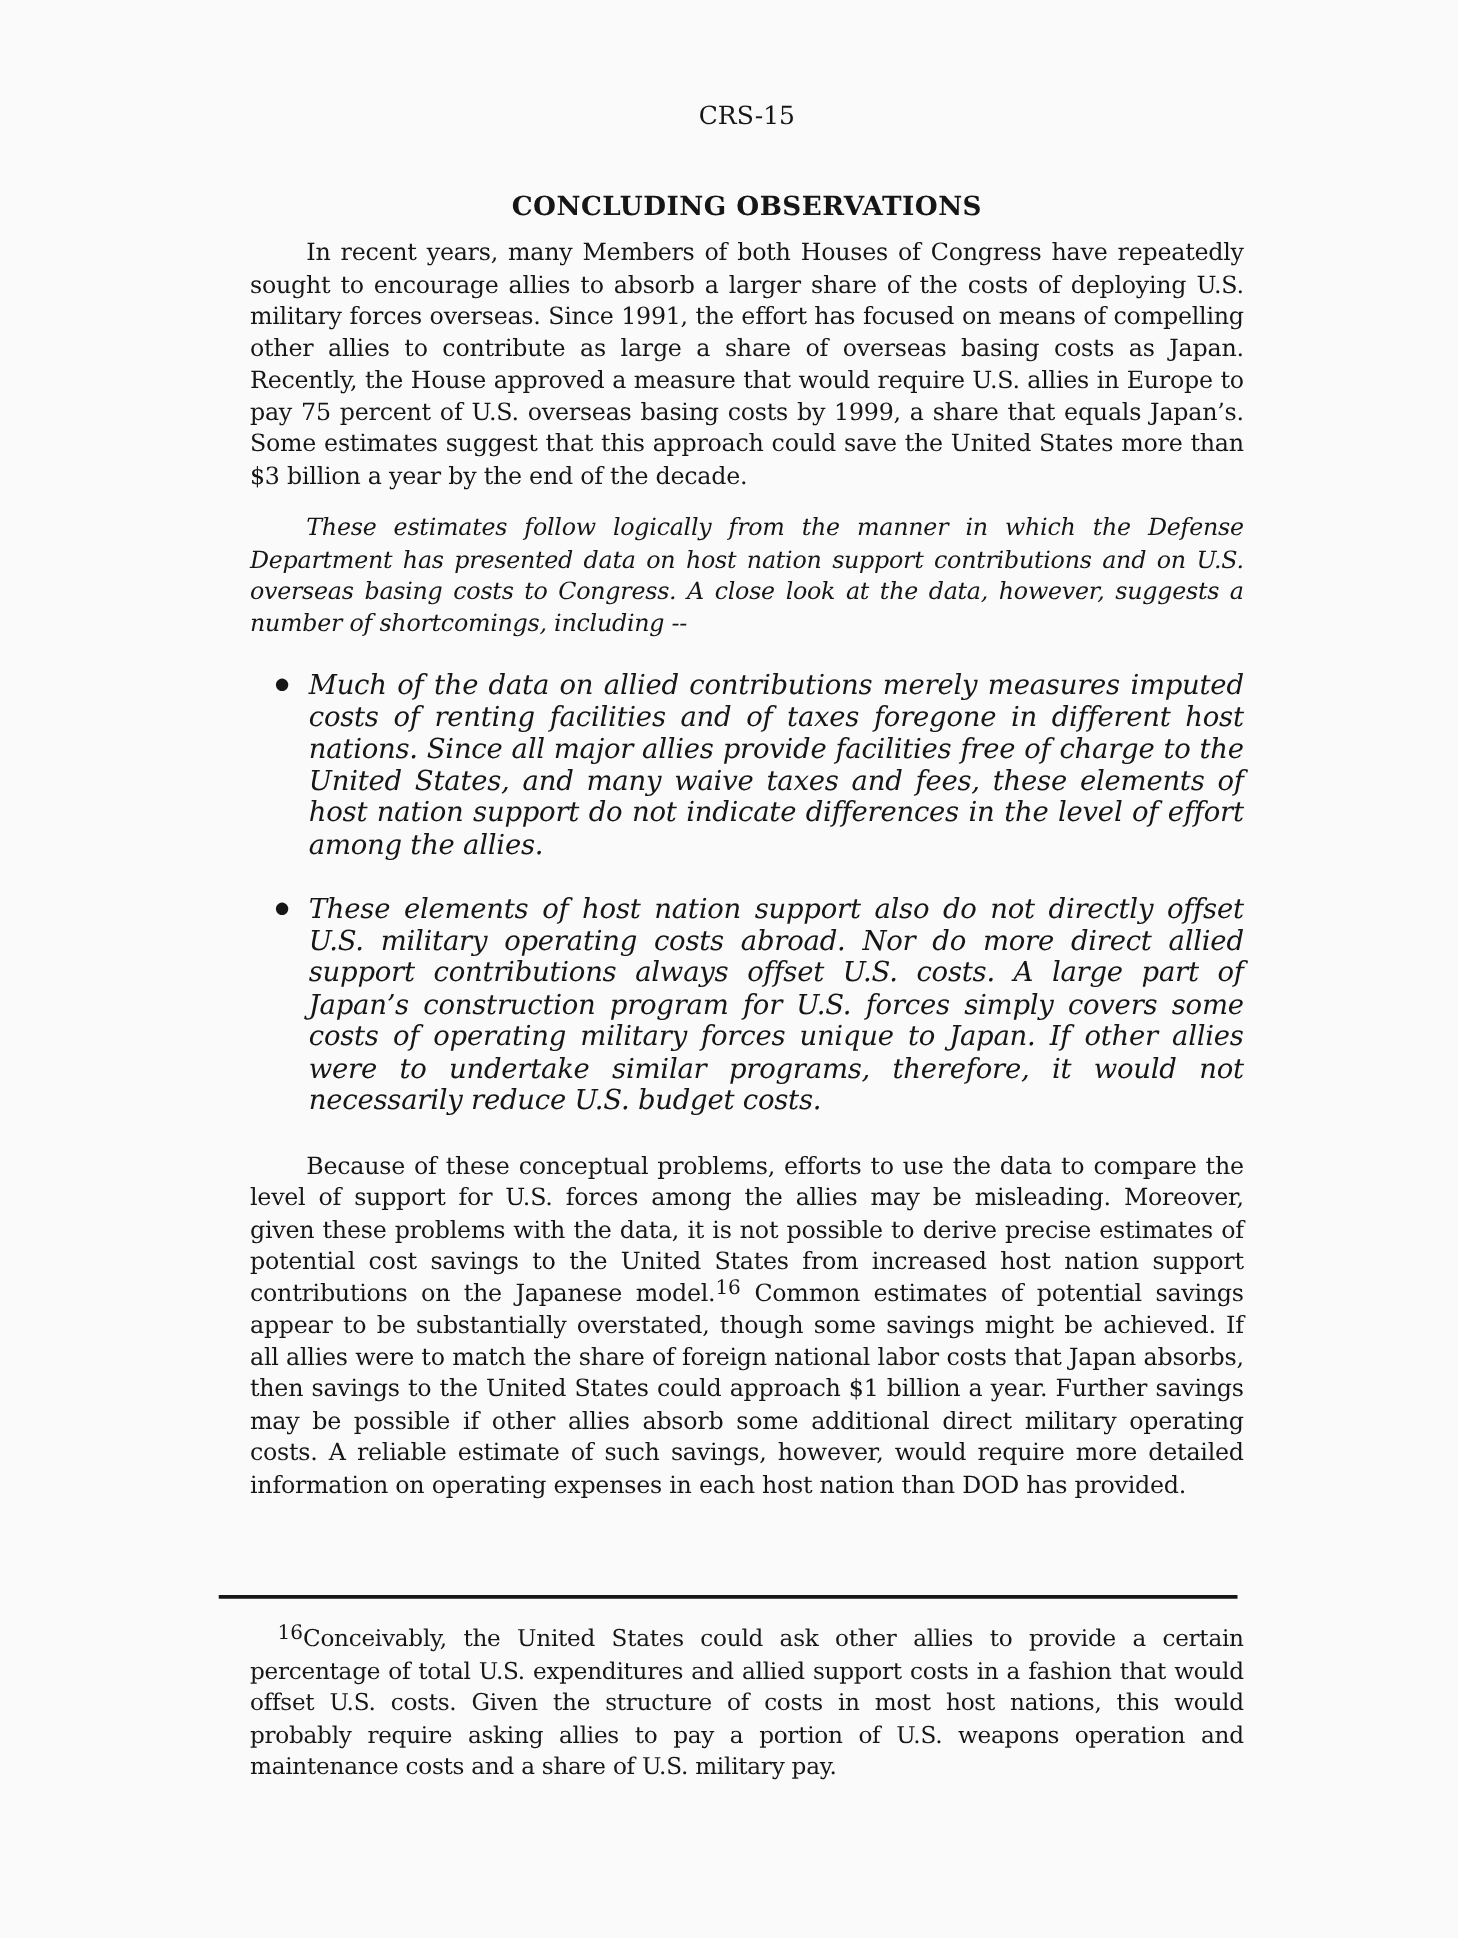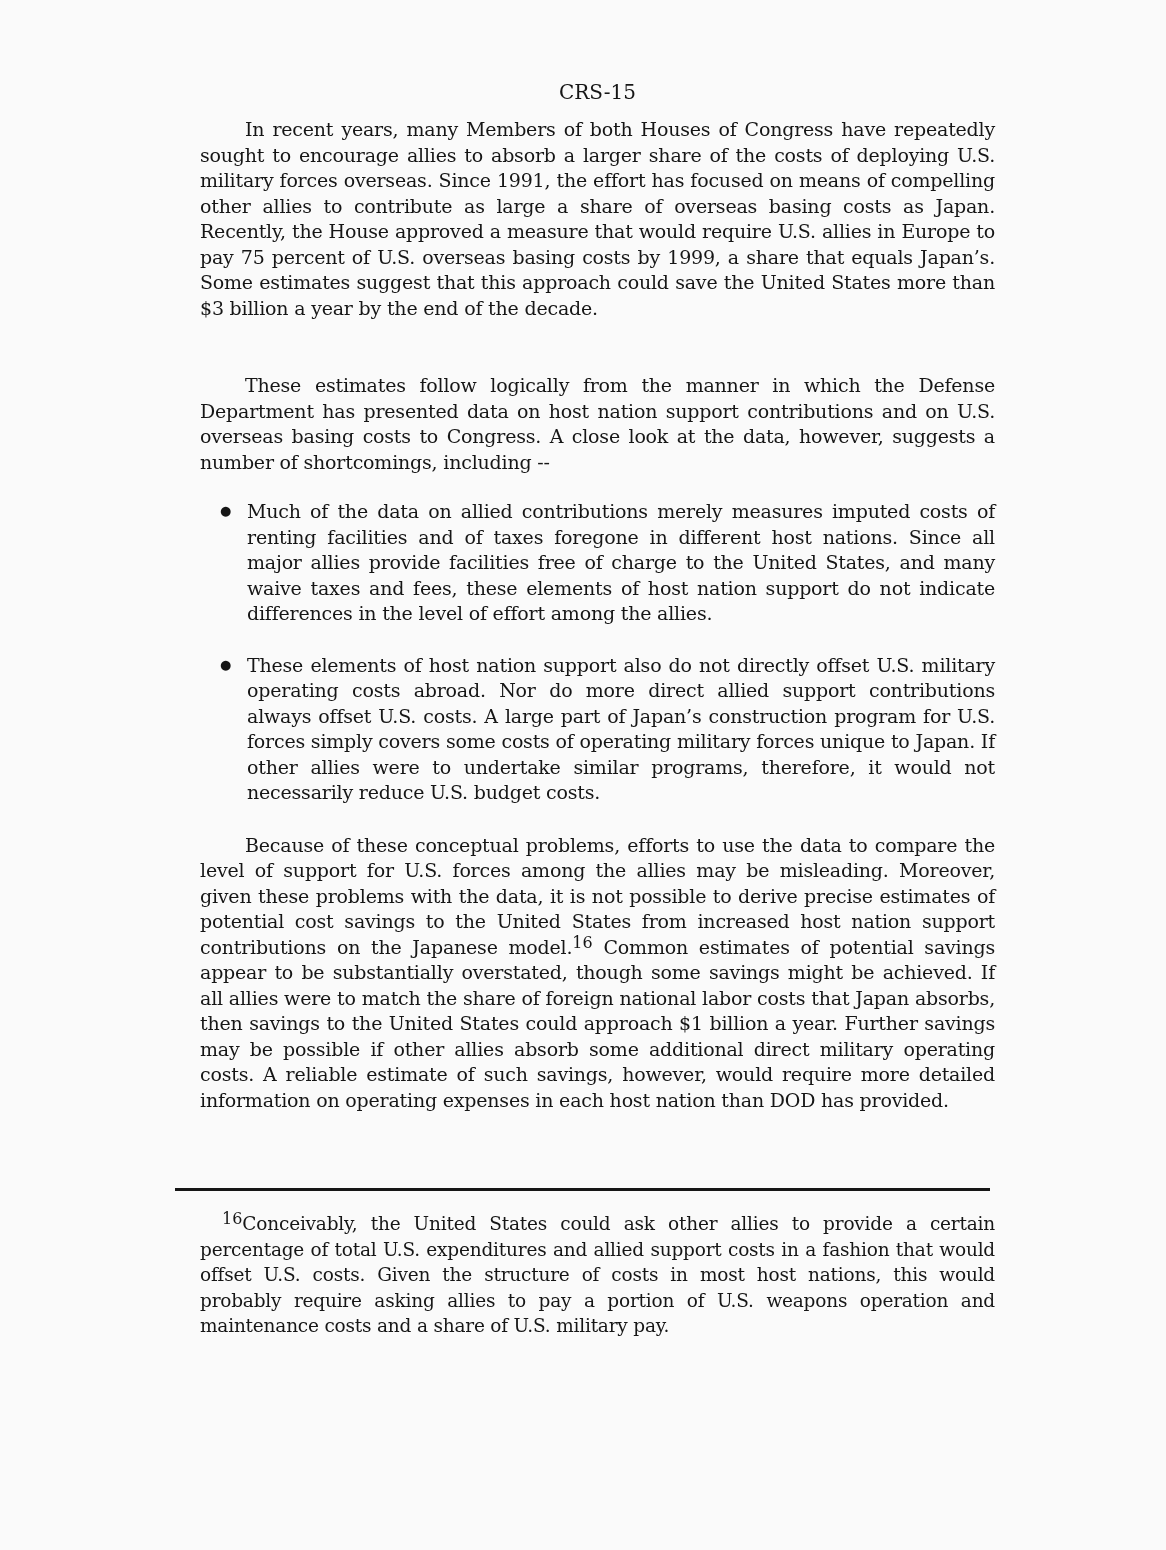--- a/index.html
+++ b/index.html
@@ -37,40 +37,41 @@
   }
   .para {
     margin: 0;
     font-size: 19px;
     line-height: 25.5px;
     letter-spacing: -0.2px;
     text-align: justify;
     text-indent: 45px;
   }
   .para-intro { margin-top: 12px; }
-  .para-estimates { margin-top: 52px; }
+  .para-estimates { margin-top: 16px; font-style: italic; }
   .para-conclusion { margin-top: 27px; }
   .bullet-item {
     position: relative;
     padding-left: 47px;
   }
   .bullet-item-1 { margin-top: 24px; }
   .bullet-item-2 { margin-top: 26px; }
   .bullet-marker {
     position: absolute;
     left: 20px; top: 5px;
     font-size: 13px;
     line-height: 13px;
   }
   .bullet-text {
     margin: 0;
-    font-size: 19px;
+    font-size: 22px;
     line-height: 25.5px;
     letter-spacing: -0.2px;
     text-align: justify;
+    font-style: italic;
   }
   .footnote-rule {
     margin-top: 75px;
     margin-left: -25px;
     width: 815px;
     height: 3px;
     background: var(--ink);
   }
   .footnote {
     margin: 20px 0 0 0;
@@ -88,20 +89,21 @@
   }
 </style>
 </head>
 <body>
 
 <div class="page">
   <div class="content">
 
     <div class="page-header">CRS-15</div>
 
+    <h1 class="section-title">CONCLUDING OBSERVATIONS</h1>
 
     <p class="para para-intro">In recent years, many Members of both Houses of Congress have repeatedly sought to encourage allies to absorb a larger share of the costs of deploying U.S. military forces overseas.  Since 1991, the effort has focused on means of compelling other allies to contribute as large a share of overseas basing costs as Japan.  Recently, the House approved a measure that would require U.S. allies in Europe to pay 75 percent of U.S. overseas basing costs by 1999, a share that equals Japan’s.  Some estimates suggest that this approach could save the United States more than $3 billion a year by the end of the decade.</p>
 
     <p class="para para-estimates">These estimates follow logically from the manner in which the Defense Department has presented data on host nation support contributions and on U.S. overseas basing costs to Congress.  A close look at the data, however, suggests a number of shortcomings, including --</p>
 
     <div class="bullet-item bullet-item-1">
       <span class="bullet-marker">●</span>
       <p class="bullet-text">Much of the data on allied contributions merely measures imputed costs of renting facilities and of taxes foregone in different host nations.  Since all major allies provide facilities free of charge to the United States, and many waive taxes and fees, these elements of host nation support do not indicate differences in the level of effort among the allies.</p>
     </div>
 

